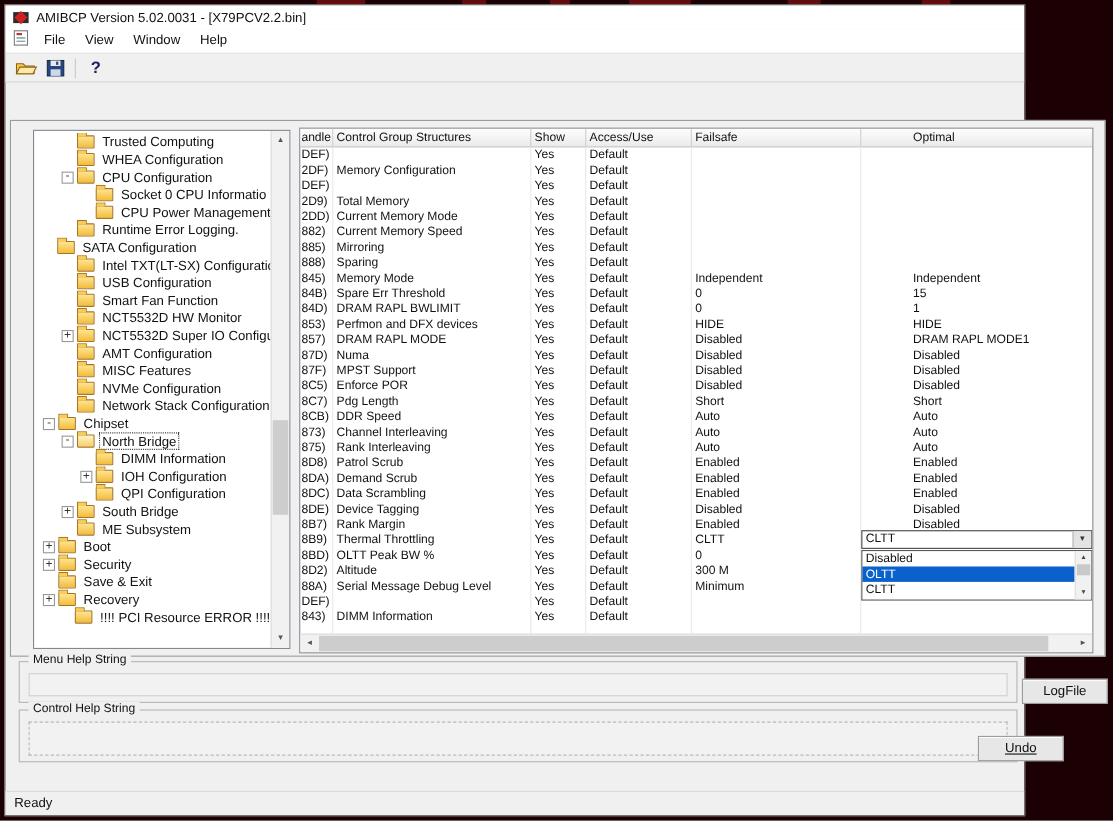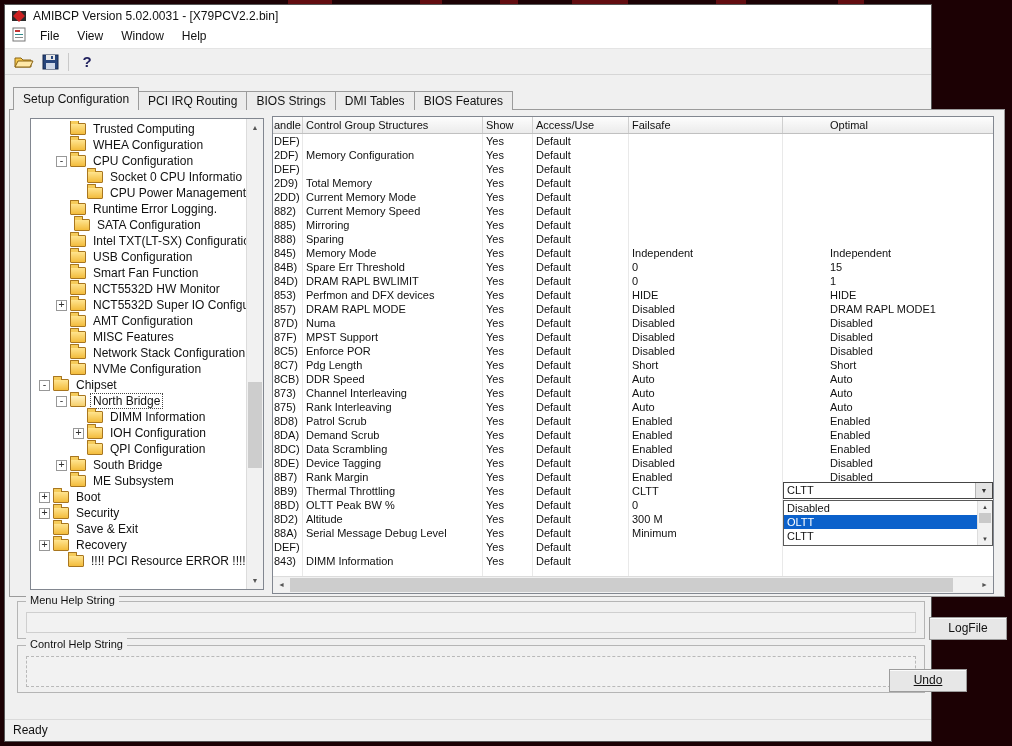--- a/index.html
+++ b/index.html
@@ -168,27 +168,20 @@
             <rect x="4" y="9" width="9" height="6" fill="#cfd8e8"></rect>
           </svg>
       </span>
     </span>
     <span class="tsep"></span>
     <span class="tbtn">
       <span class="help-q">?</span>
     </span>
   </div>
 
-  <div class="tabbar">
-    <div class="tab active">Setup Configuration</div>
-    <div class="tab">PCI IRQ Routing</div>
-    <div class="tab">BIOS Strings</div>
-    <div class="tab">DMI Tables</div>
-    <div class="tab">BIOS Features</div>
-  </div>
 
   <div class="pane">
 
     <div class="tree-panel">
       <div class="tree-list" id="tree-list">
           <div class="tree-item" style="padding-left: 25px;">
             <span class="expander empty"></span>
             <span class="folder"></span>
             <span class="tlabel">Trusted Computing</span>
           </div>
@@ -210,21 +203,21 @@
           <div class="tree-item" style="padding-left: 42px;">
             <span class="expander empty"></span>
             <span class="folder"></span>
             <span class="tlabel">CPU Power Management</span>
           </div>
           <div class="tree-item" style="padding-left: 25px;">
             <span class="expander empty"></span>
             <span class="folder"></span>
             <span class="tlabel">Runtime Error Logging.</span>
           </div>
-          <div class="tree-item" style="padding-left: 29px;">
+          <div class="tree-item" style="padding-left: 7px;">
             <span class="expander empty"></span>
             <span class="folder"></span>
             <span class="tlabel">SATA Configuration</span>
           </div>
           <div class="tree-item" style="padding-left: 25px;">
             <span class="expander empty"></span>
             <span class="folder"></span>
             <span class="tlabel">Intel TXT(LT-SX) Configuratio</span>
           </div>
           <div class="tree-item" style="padding-left: 25px;">
@@ -253,26 +246,26 @@
             <span class="tlabel">AMT Configuration</span>
           </div>
           <div class="tree-item" style="padding-left: 25px;">
             <span class="expander empty"></span>
             <span class="folder"></span>
             <span class="tlabel">MISC Features</span>
           </div>
           <div class="tree-item" style="padding-left: 25px;">
             <span class="expander empty"></span>
             <span class="folder"></span>
+            <span class="tlabel">NVMe Configuration</span>
+          </div>
+          <div class="tree-item" style="padding-left: 25px;">
+            <span class="expander empty"></span>
+            <span class="folder"></span>
             <span class="tlabel">Network Stack Configuration</span>
-          </div>
-          <div class="tree-item" style="padding-left: 25px;">
-            <span class="expander empty"></span>
-            <span class="folder"></span>
-            <span class="tlabel">NVMe Configuration</span>
           </div>
           <div class="tree-item" style="padding-left: 8px;">
             <span class="expander">-</span>
             <span class="folder"></span>
             <span class="tlabel">Chipset</span>
           </div>
           <div class="tree-item" style="padding-left: 25px;">
             <span class="expander">-</span>
             <span class="folder open"></span>
             <span class="tlabel sel">North Bridge</span>

